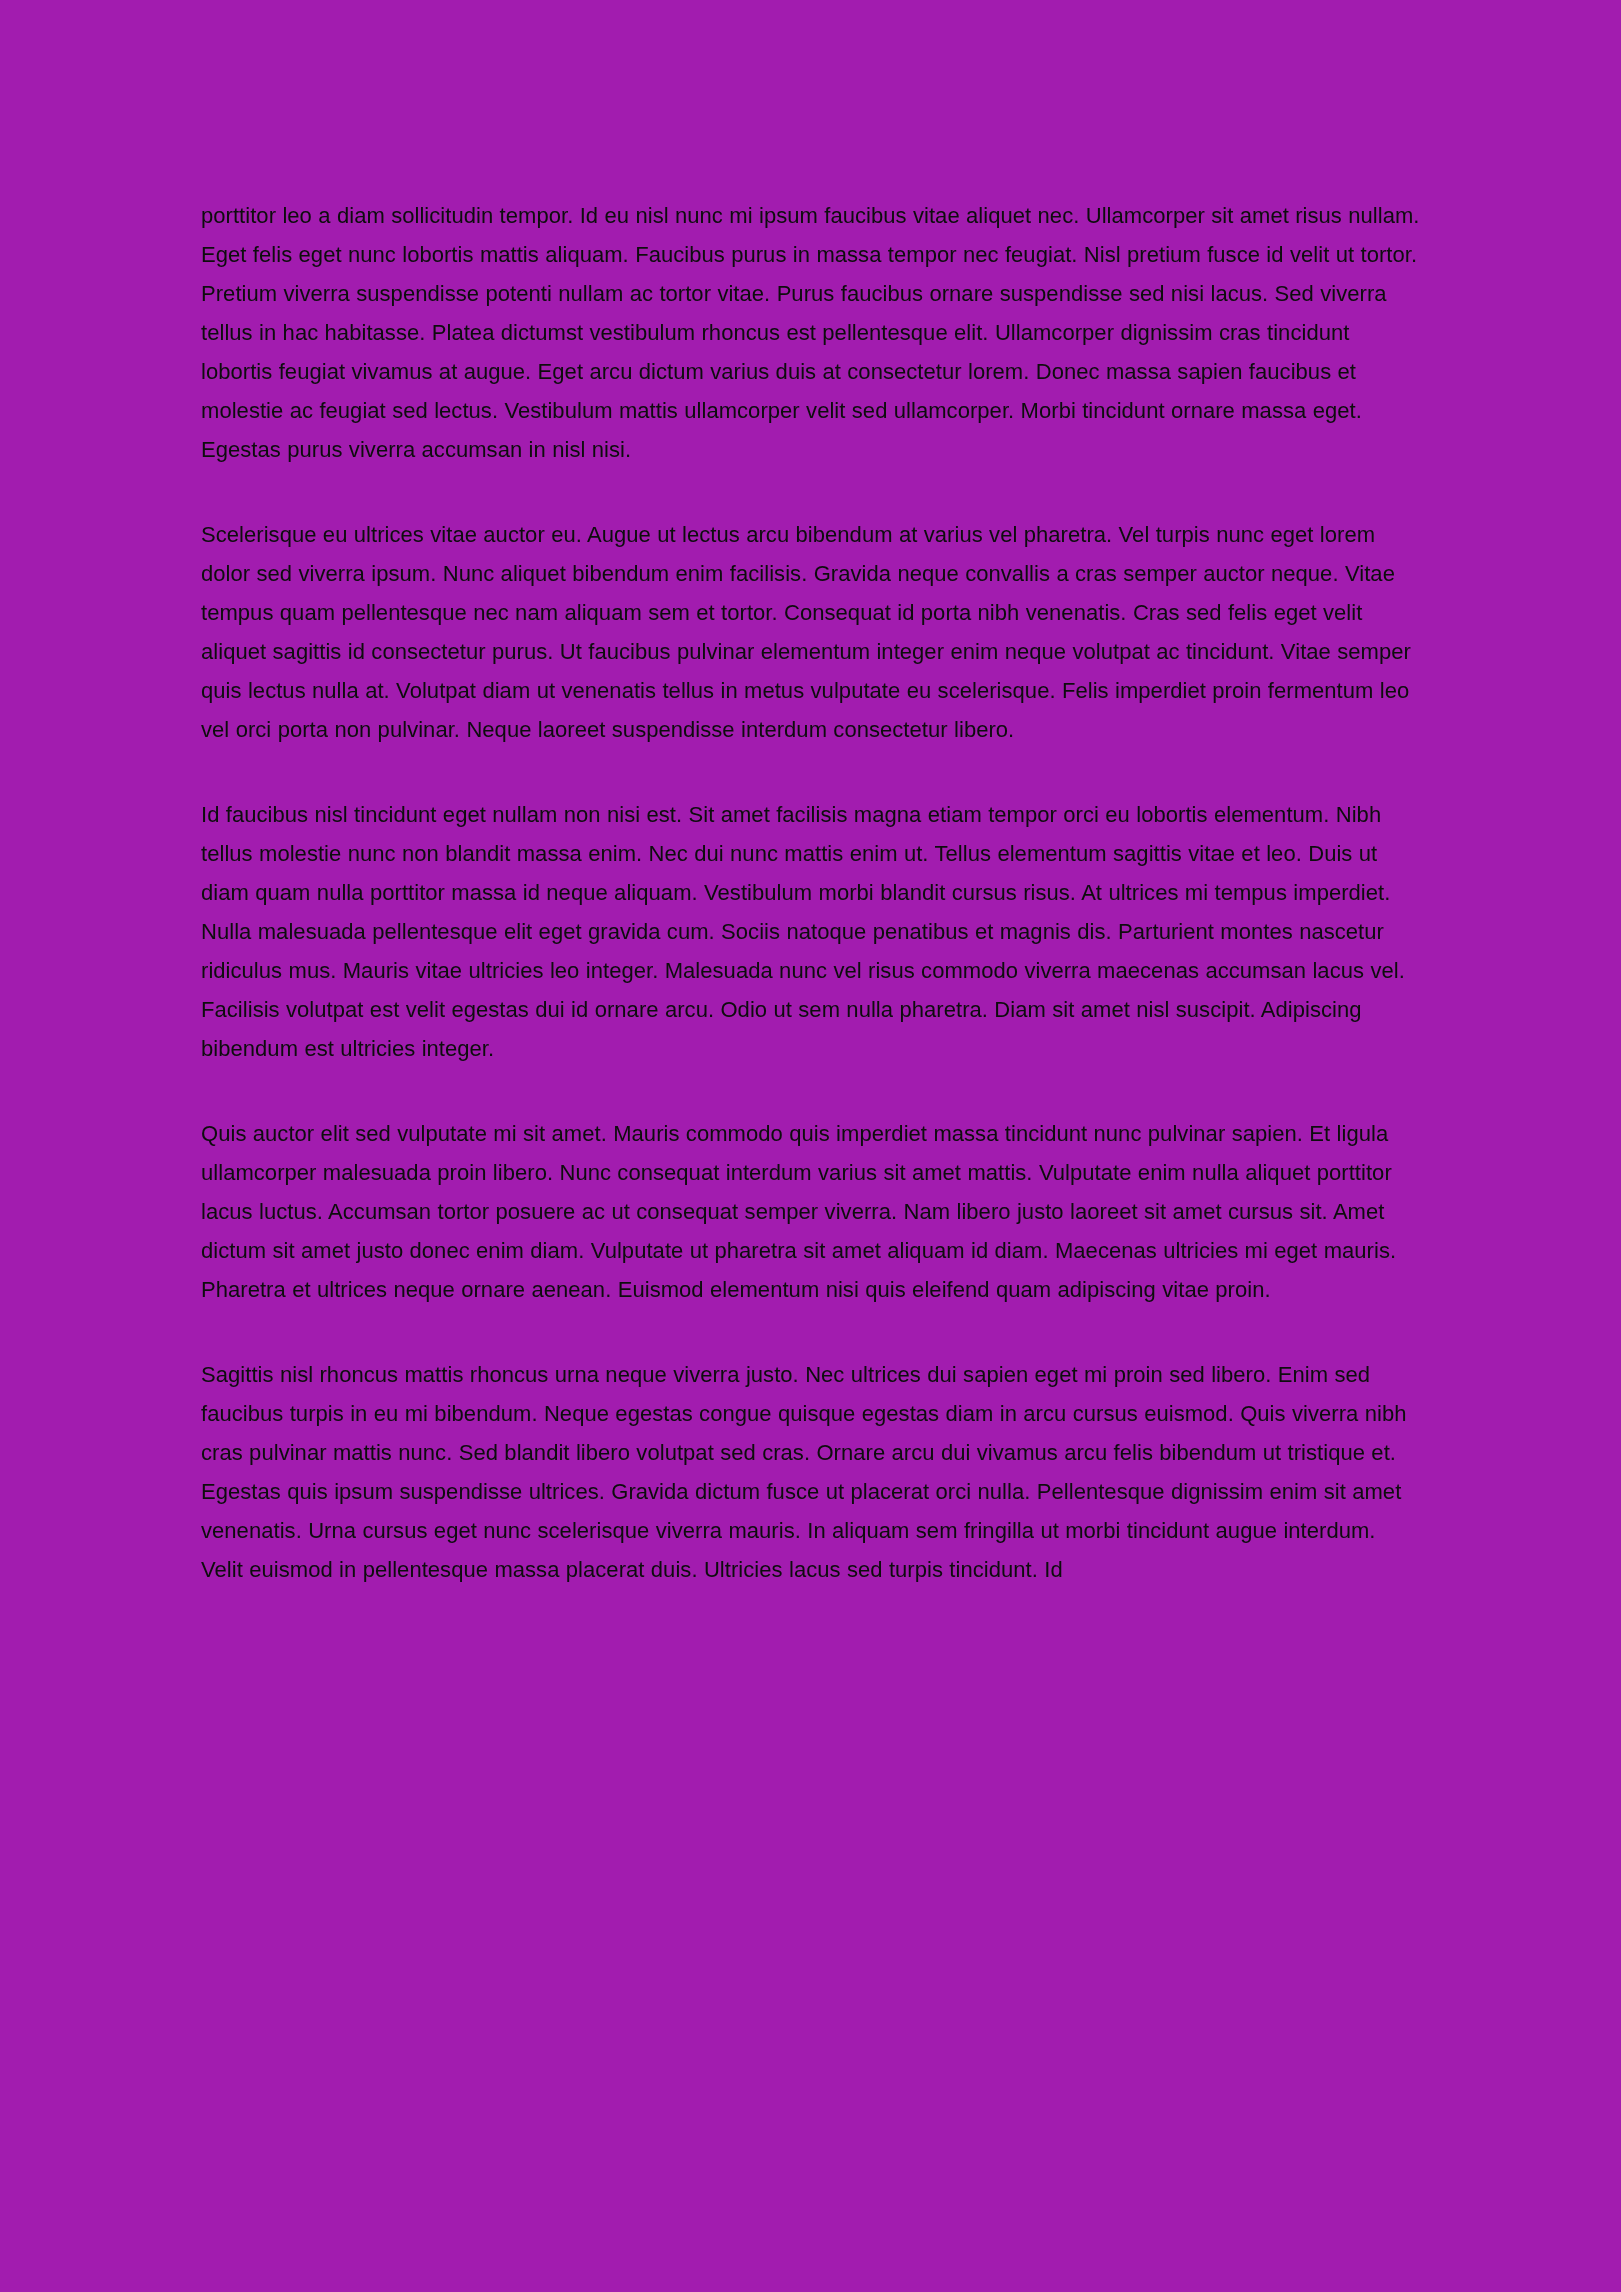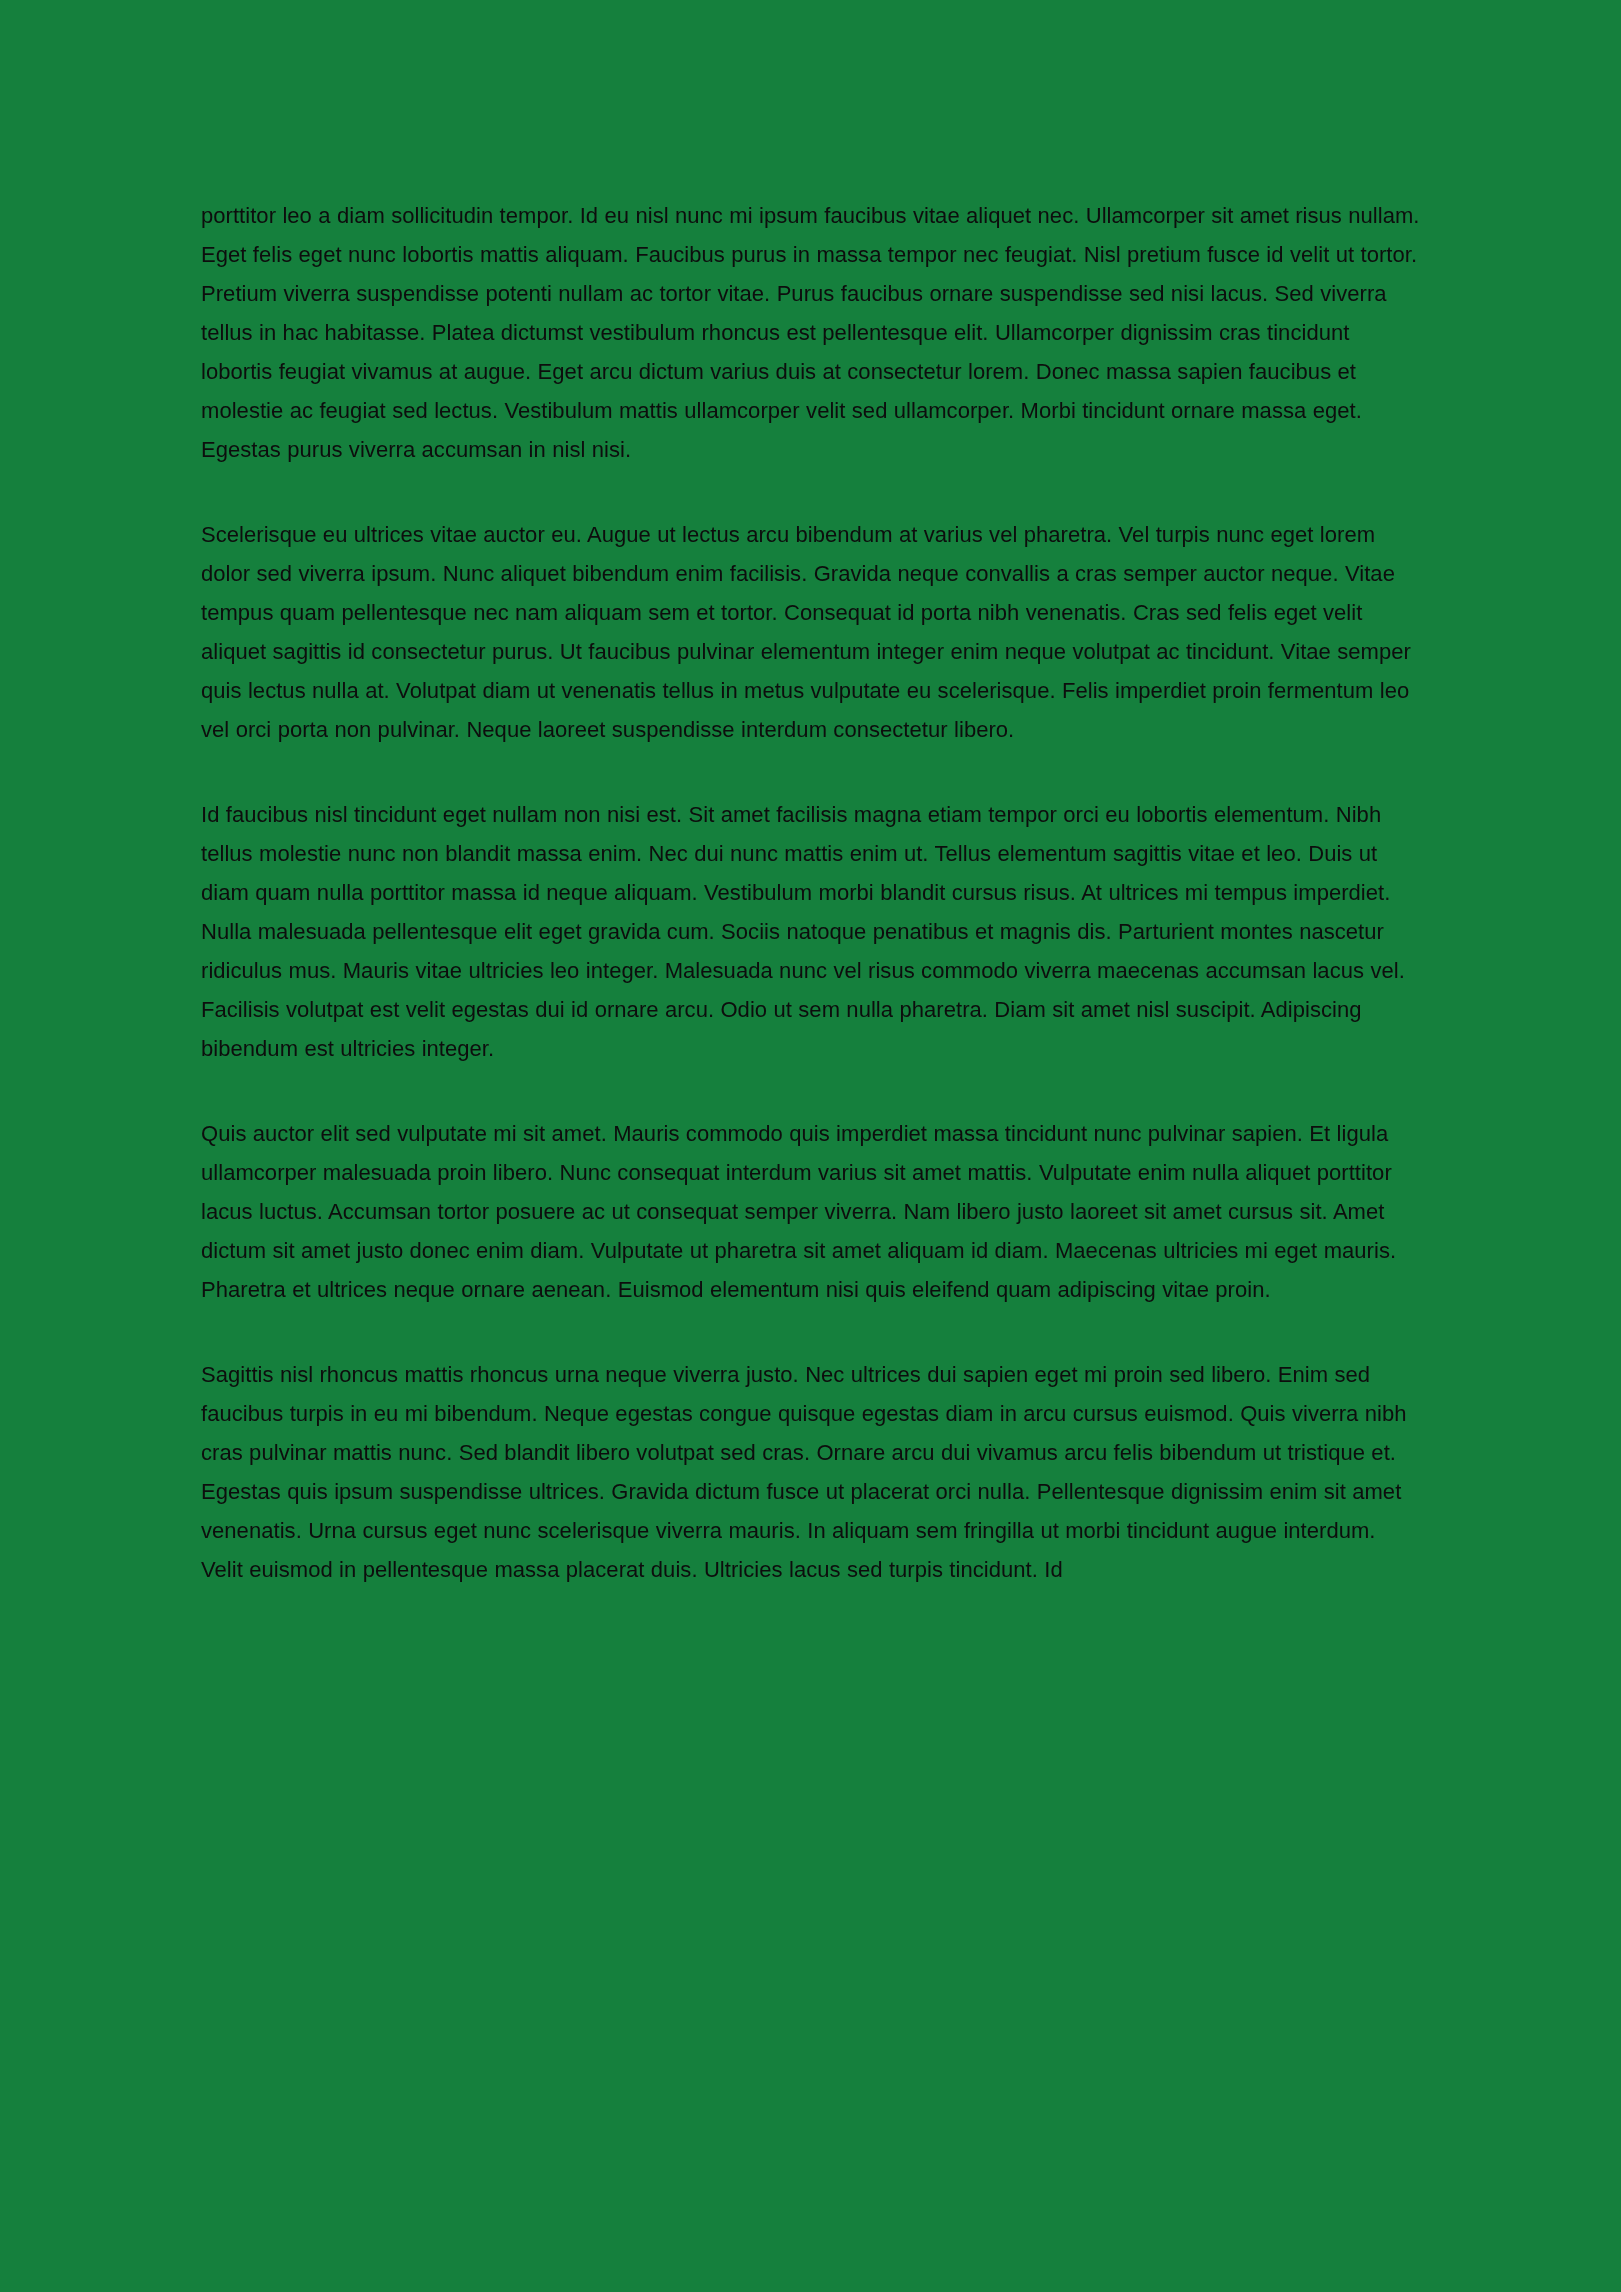--- a/index.html
+++ b/index.html
@@ -3,21 +3,21 @@
 <meta charset="utf-8">
 <style>
   html, body {
     margin: 0;
     padding: 0;
     background: #ffffff;
   }
   .page {
     width: 1621px;
     height: 2293px;
-    background: #15803d;
+    background: #a21caf;
     position: relative;
     box-sizing: border-box;
     padding: 196px 201px 0 201px;
     font-family: "Liberation Sans", sans-serif;
   }
   .doc-body {
     width: 1219px;
   }
   .para {
     font-size: 22px;

